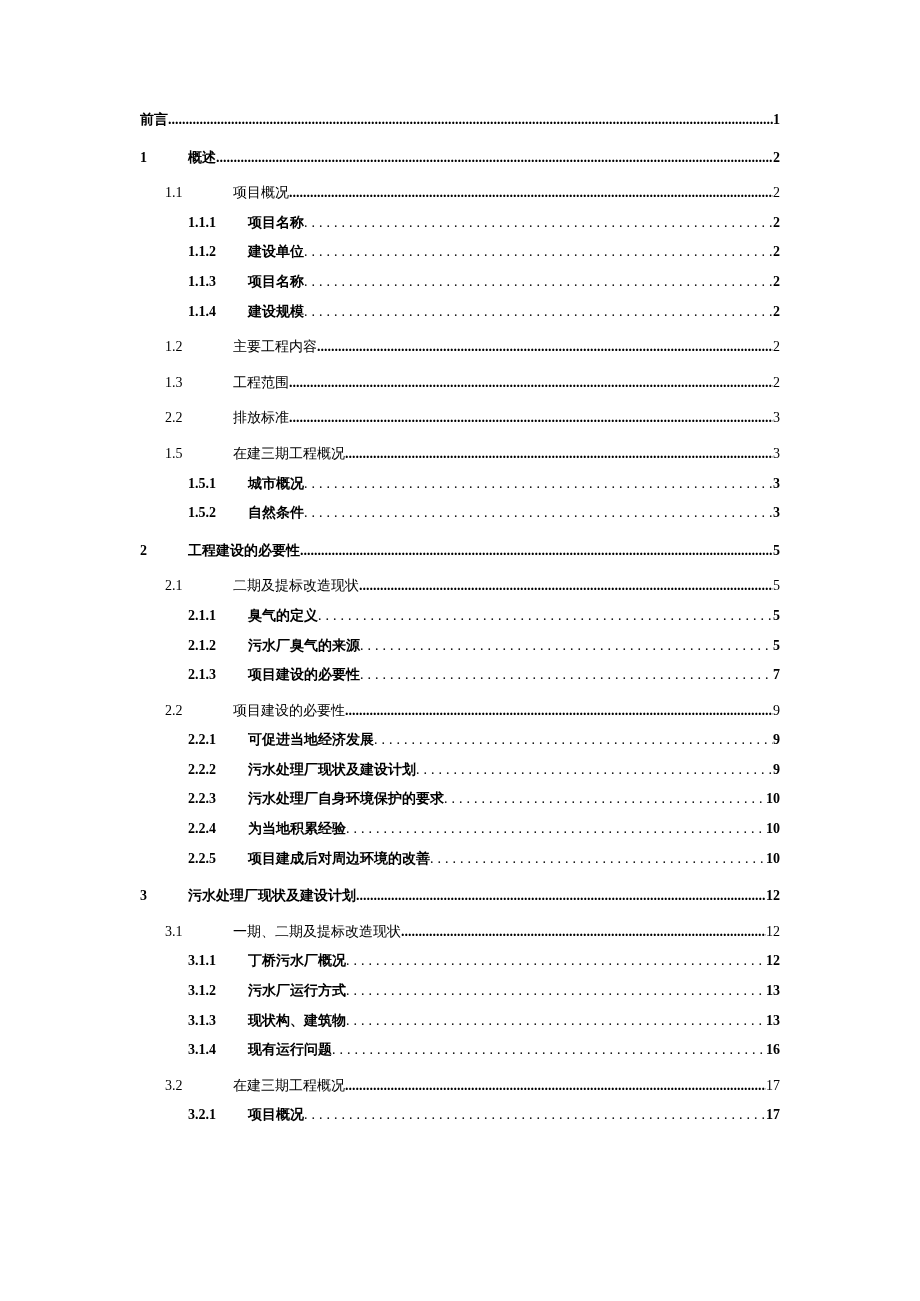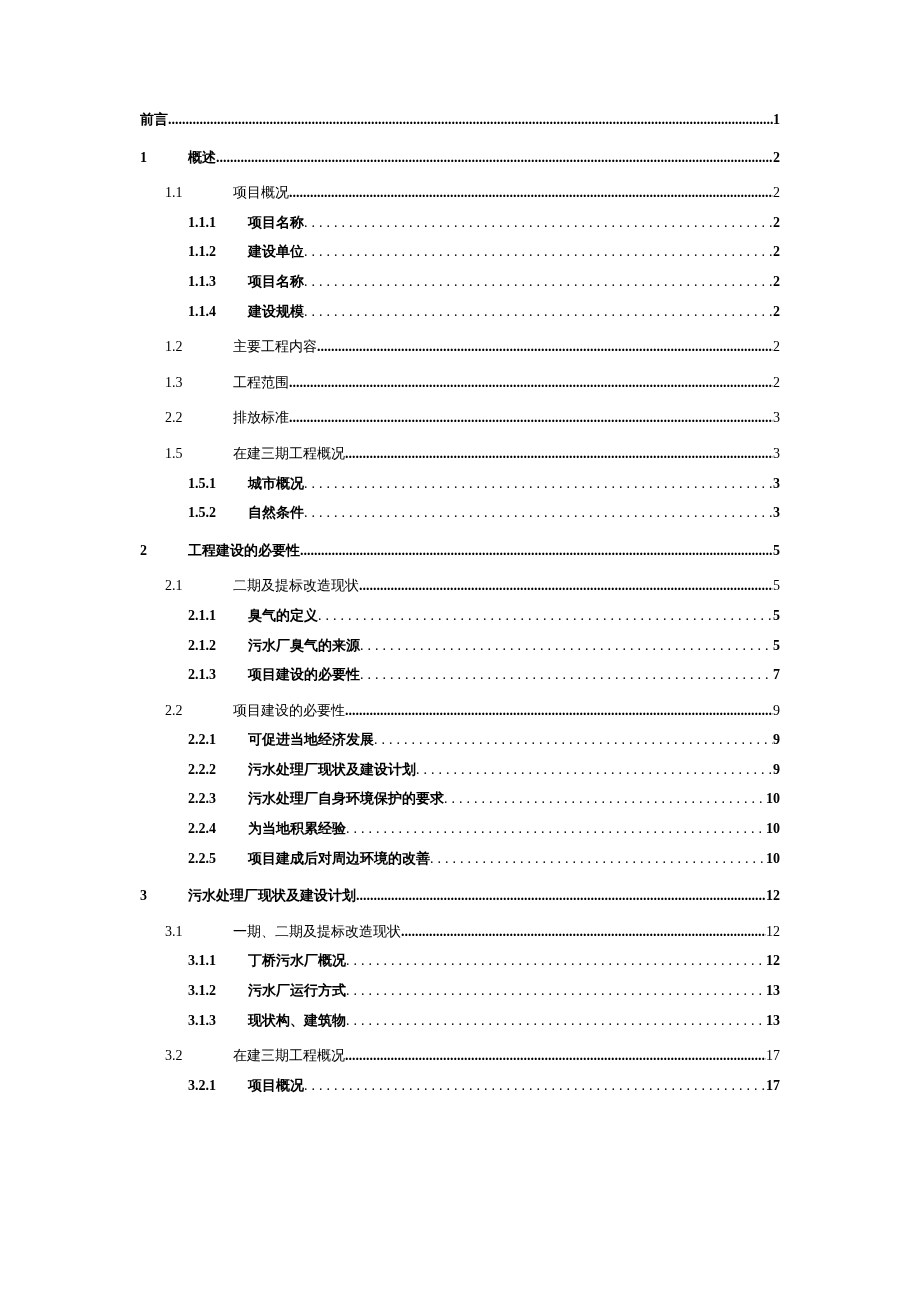--- a/index.html
+++ b/index.html
@@ -265,20 +265,26 @@
       <span class="title">污水厂运行方式</span>
       <span class="leader dot-leader"></span>
       <span class="page">13</span>
     </div>
     <div class="toc-entry lvl3">
       <span class="label">3.1.3</span>
       <span class="title">现状构、建筑物</span>
       <span class="leader dot-leader"></span>
       <span class="page">13</span>
     </div>
+    <div class="toc-entry lvl3">
+      <span class="label">3.1.4</span>
+      <span class="title">现有运行问题</span>
+      <span class="leader dot-leader"></span>
+      <span class="page">16</span>
+    </div>
     <div class="toc-entry lvl2">
       <span class="label">3.2</span>
       <span class="title">在建三期工程概况</span>
       <span class="leader dot-leader tight-leader"></span>
       <span class="page">17</span>
     </div>
     <div class="toc-entry lvl3">
       <span class="label">3.2.1</span>
       <span class="title">项目概况</span>
       <span class="leader dot-leader"></span>

